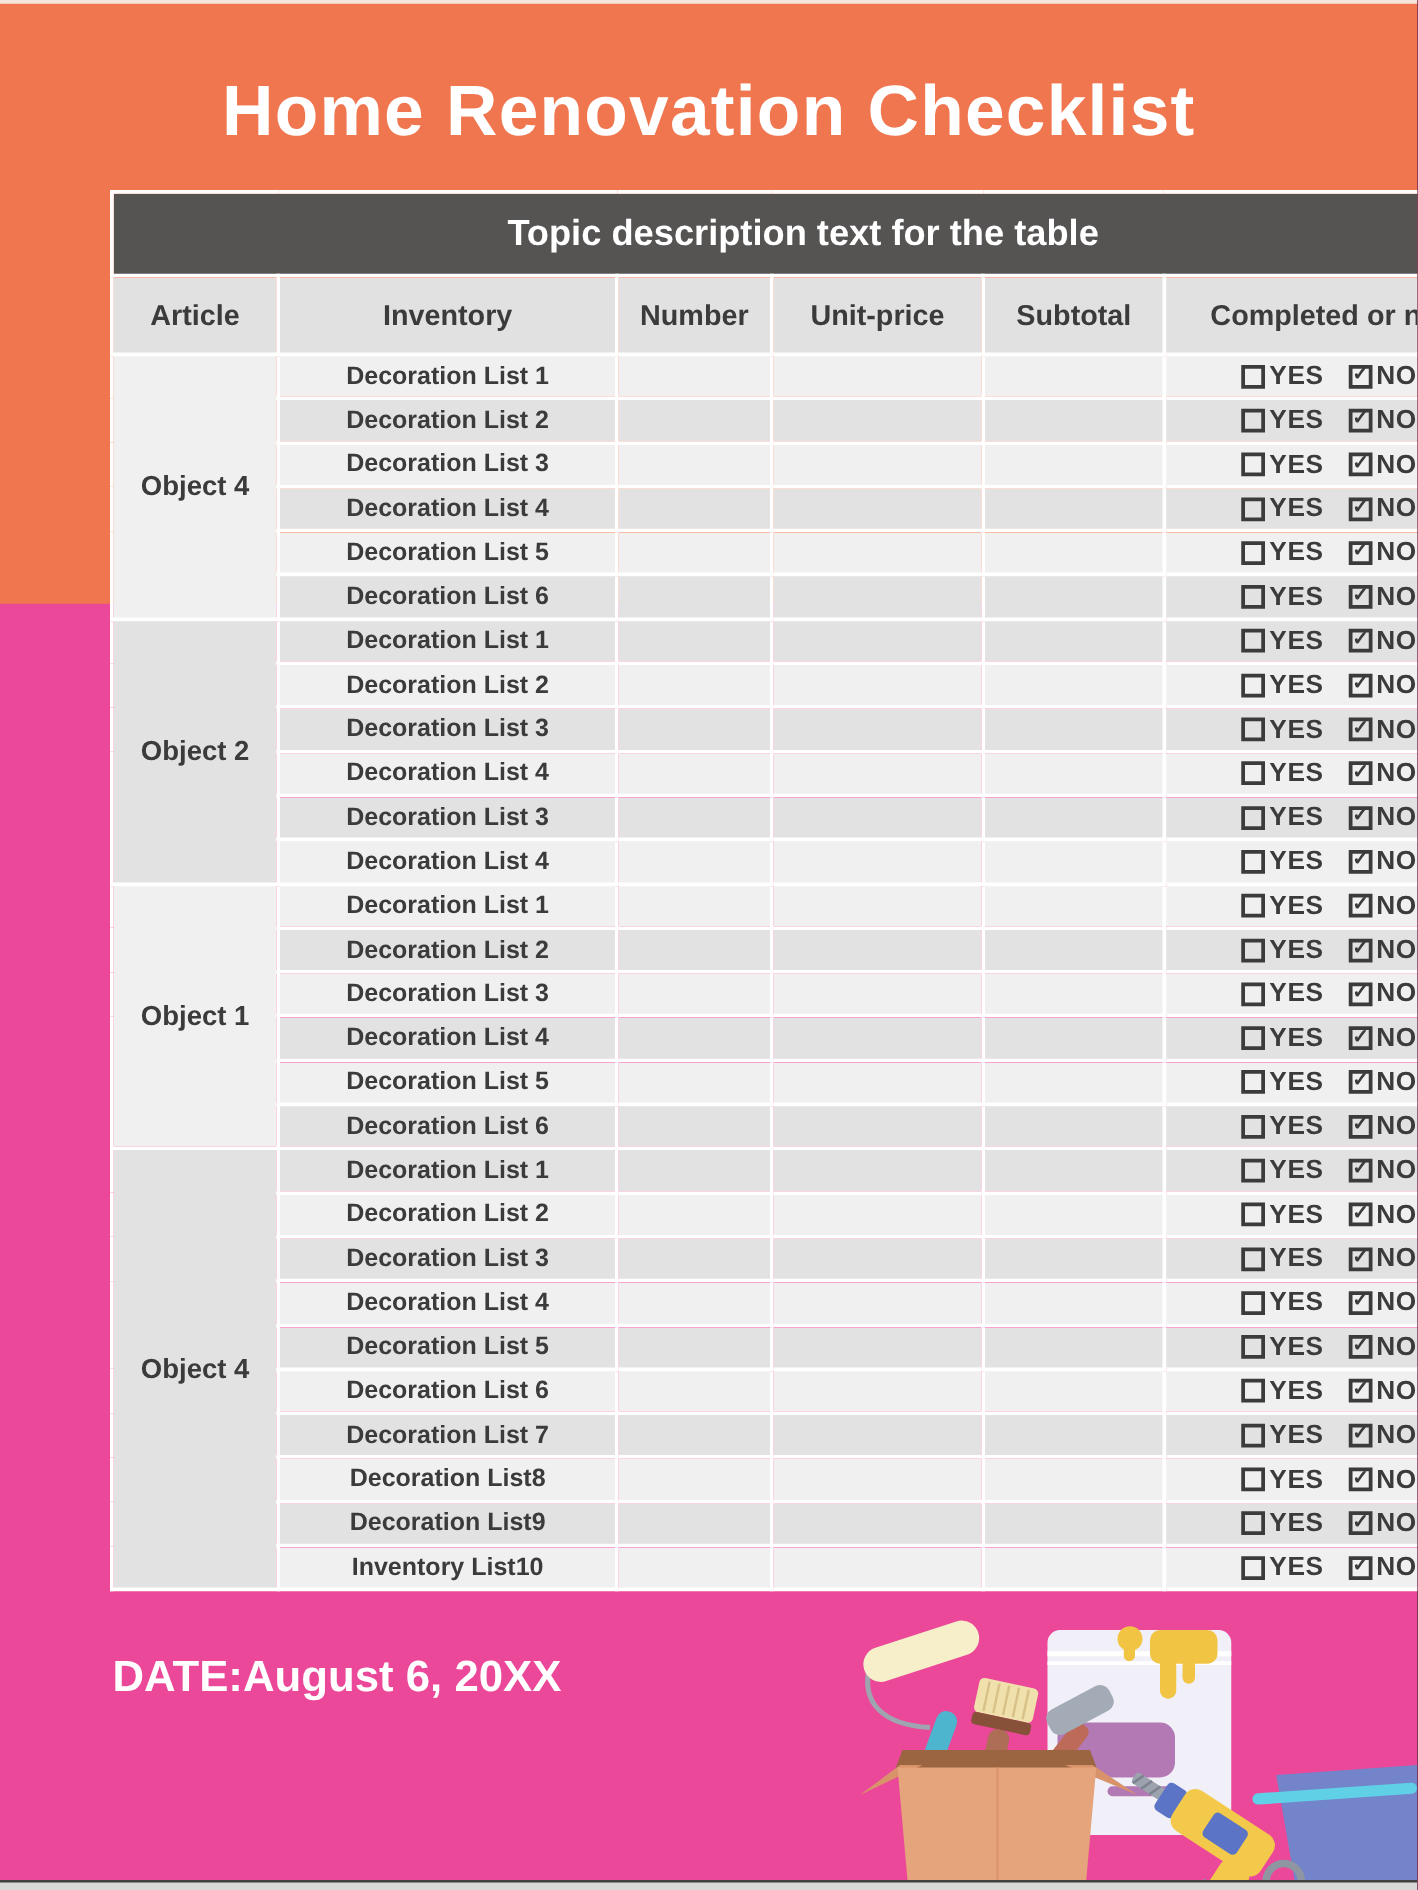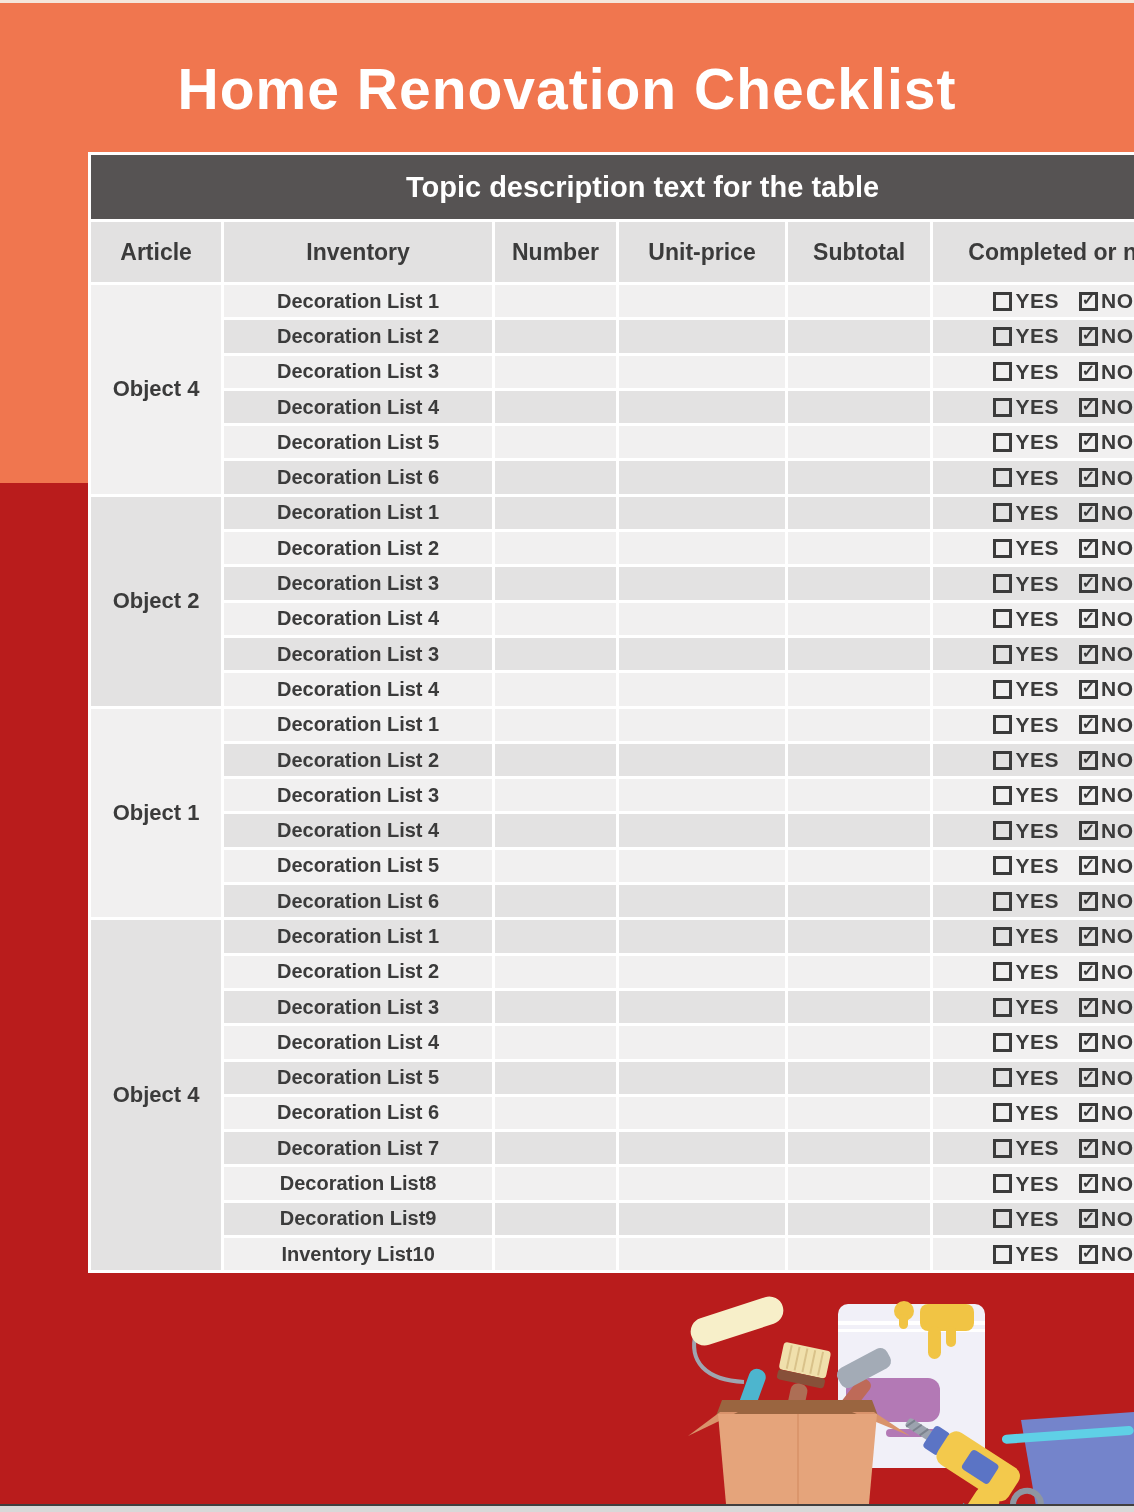--- a/index.html
+++ b/index.html
@@ -1,16 +1,16 @@
 <!DOCTYPE html>
 <html><head>
 <meta charset="utf-8">
 <style>
   html,body{margin:0;padding:0;background:#2b2a2a;}
-  .page{position:relative;width:1134px;height:1512px;background:#b91c1c;overflow:hidden;
+  .page{position:relative;width:1134px;height:1512px;background:#ec4899;overflow:hidden;
         font-family:"Liberation Sans", sans-serif;}
   .hero{position:absolute;top:0;left:0;width:1134px;height:483px;background:#F0764F;
         border-top:3px solid #F5E6DB;box-sizing:border-box;}
   .title{position:absolute;top:56px;left:0;width:1134px;margin:0;text-align:center;
          color:#ffffff;font-size:57px;font-weight:bold;letter-spacing:1px;}
   
   .checklist{position:absolute;left:88px;top:152px;width:1109px;border-collapse:collapse;
              table-layout:fixed;border:3px solid #ffffff;}
   .checklist th,.checklist td{border:3px solid #ffffff;padding:0;overflow:hidden;}
   .topic-cell{height:64px;background:#565353;color:#ffffff;font-size:29px;font-weight:bold;
@@ -433,20 +433,21 @@
               <span class="cb"></span>
               <span class="cb-label">YES</span>
             </span><span class="cb-group">
               <span class="cb checked"></span>
               <span class="cb-label">NO</span>
             </span></td>
         </tr>
       </tbody>
   </table>
 
+  <p class="date-line"><span>DATE:</span><span>August 6, 20XX</span></p>
 
   <svg class="illustration" viewBox="0 0 454 224">
 
     <g>
       <rect x="158" y="16" width="147" height="164" rx="10" fill="#F1F0F8"></rect>
       <rect x="158" y="33" width="147" height="4" fill="#FFFFFF"></rect>
       <rect x="158" y="41" width="147" height="3" fill="#FFFFFF"></rect>
       <g fill="#F1C444">
         <rect x="240" y="16" width="54" height="27" rx="8"></rect>
         <rect x="248" y="38" width="13" height="33" rx="6.5"></rect>

